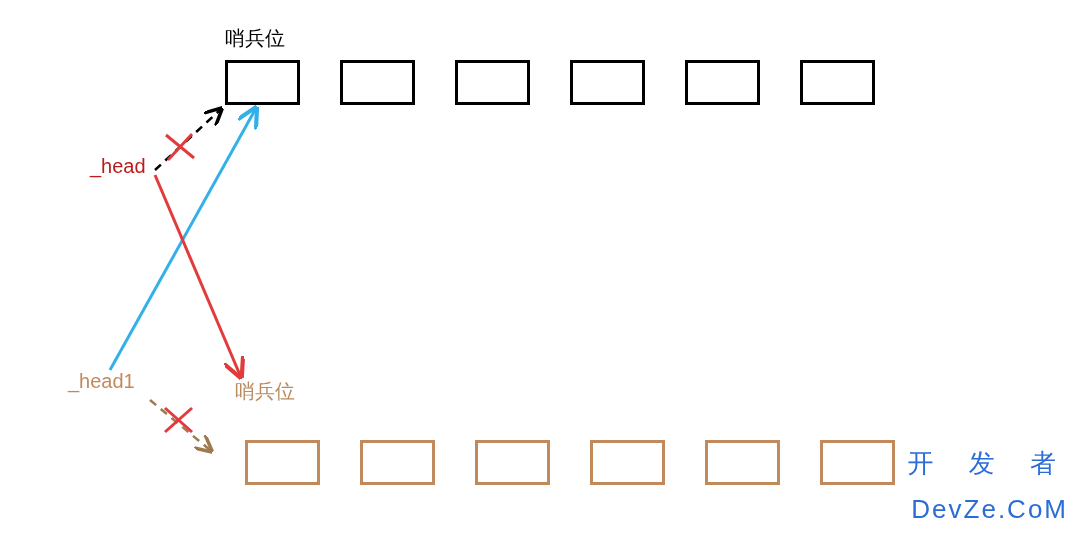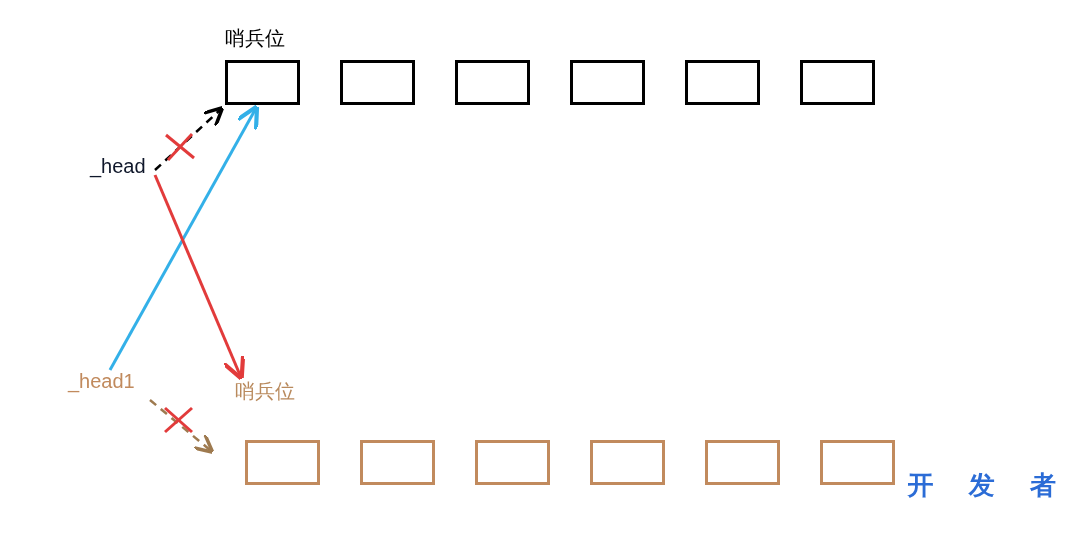--- a/index.html
+++ b/index.html
@@ -28,25 +28,25 @@
     border-color: #c18a5d;
   }
   .label {
     position: absolute;
     font-size: 20px;
     white-space: nowrap;
   }
   .watermark-cn {
     position: absolute;
     right: 16px;
-    bottom: 32px;
+    bottom: 54px;
     color: #2b6cd6;
     font-size: 26px;
     letter-spacing: 14px;
-    font-weight: 700;
+    font-weight: 400;
   }
   .watermark-en {
     position: absolute;
     right: 18px;
     bottom: 10px;
     color: #2b6cd6;
     font-size: 26px;
     letter-spacing: 2px;
     font-weight: 500;
   }
@@ -74,21 +74,21 @@
   <div class="box brown" style="left:360px; top:440px;"></div>
   <div class="box brown" style="left:475px; top:440px;"></div>
   <div class="box brown" style="left:590px; top:440px;"></div>
   <div class="box brown" style="left:705px; top:440px;"></div>
   <div class="box brown" style="left:820px; top:440px;"></div>
 
   <div class="label" style="left:225px; top:25px; color:#000;">哨兵位</div>
 
   <div class="label" style="left:235px; top:378px; color:#b98a5d;">哨兵位</div>
 
-  <div class="label" style="left:90px; top:155px; color:#0f172a;">_head</div>
+  <div class="label" style="left:90px; top:155px; color:#b91c1c;">_head</div>
 
   <div class="label" style="left:68px; top:370px; color:#c18a5d;">_head1</div>
 
   <svg class="overlay">
     <defs>
       <marker id="arr-blue" viewBox="0 0 10 10" refX="8" refY="5" markerWidth="7" markerHeight="7" orient="auto-start-reverse">
         <path d="M 0 0 L 10 5 L 0 10" fill="none" stroke="#33b0e8" stroke-width="2"></path>
       </marker>
       <marker id="arr-red" viewBox="0 0 10 10" refX="8" refY="5" markerWidth="7" markerHeight="7" orient="auto-start-reverse">
         <path d="M 0 0 L 10 5 L 0 10" fill="none" stroke="#e23b3b" stroke-width="2"></path>
@@ -110,13 +110,14 @@
     <line x1="166" y1="135" x2="194" y2="158" stroke="#e23b3b" stroke-width="3"></line>
     <line x1="168" y1="160" x2="192" y2="134" stroke="#e23b3b" stroke-width="3"></line>
 
     <line x1="150" y1="400" x2="210" y2="450" stroke="#9e7a4f" stroke-width="2.5" stroke-dasharray="8 6" marker-end="url(#arr-brown)"></line>
 
     <line x1="165" y1="408" x2="192" y2="432" stroke="#e23b3b" stroke-width="3"></line>
     <line x1="165" y1="432" x2="192" y2="408" stroke="#e23b3b" stroke-width="3"></line>
   </svg>
 
   <div class="watermark-cn">开 发 者</div>
+  <div class="watermark-en">DevZe.CoM</div>
 </div>
 
 </body></html>

